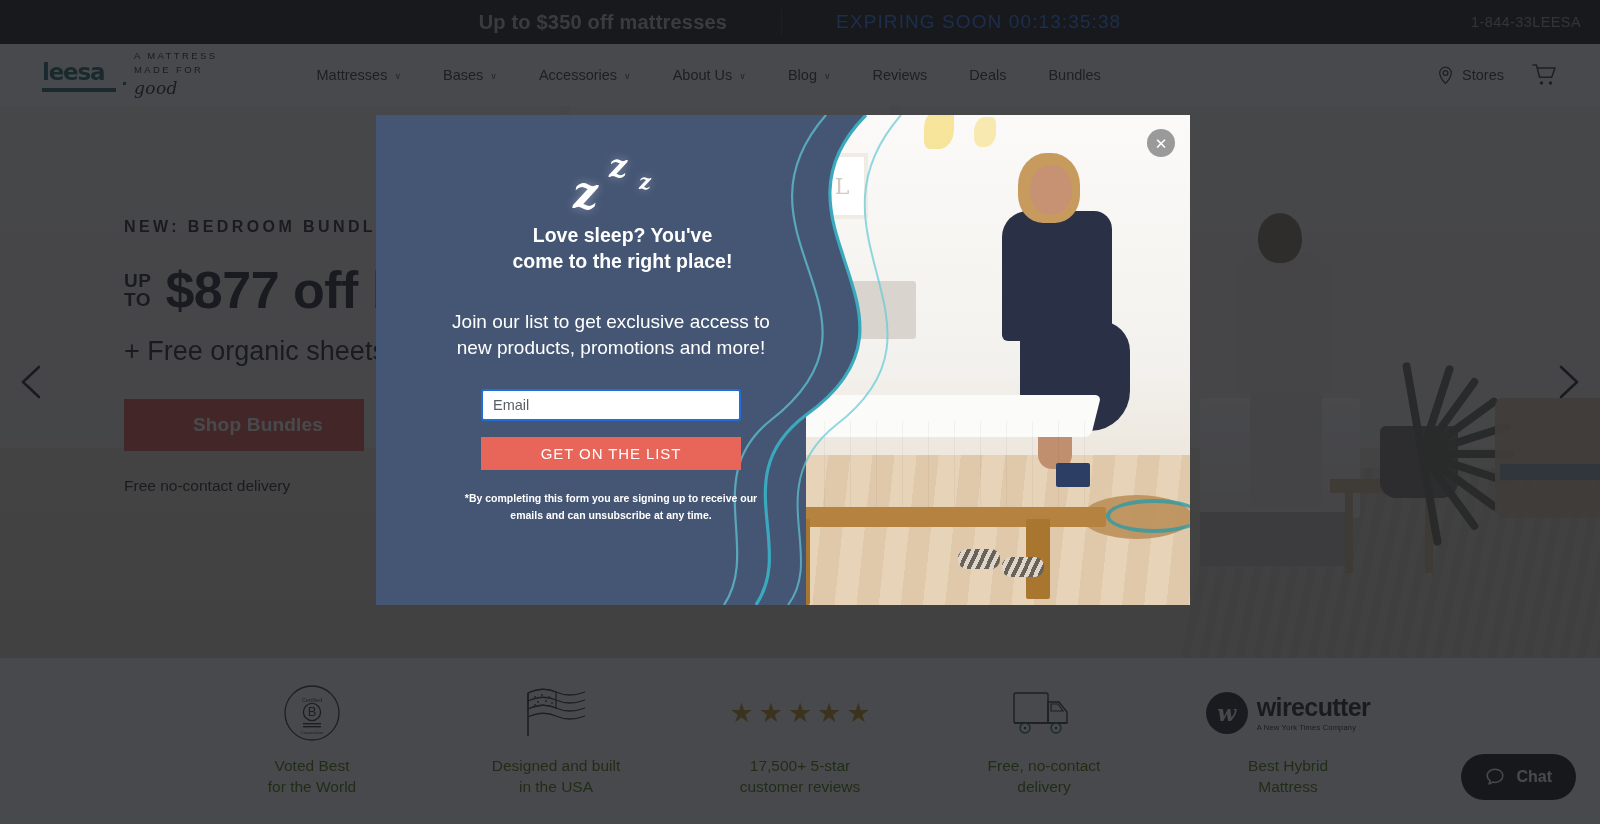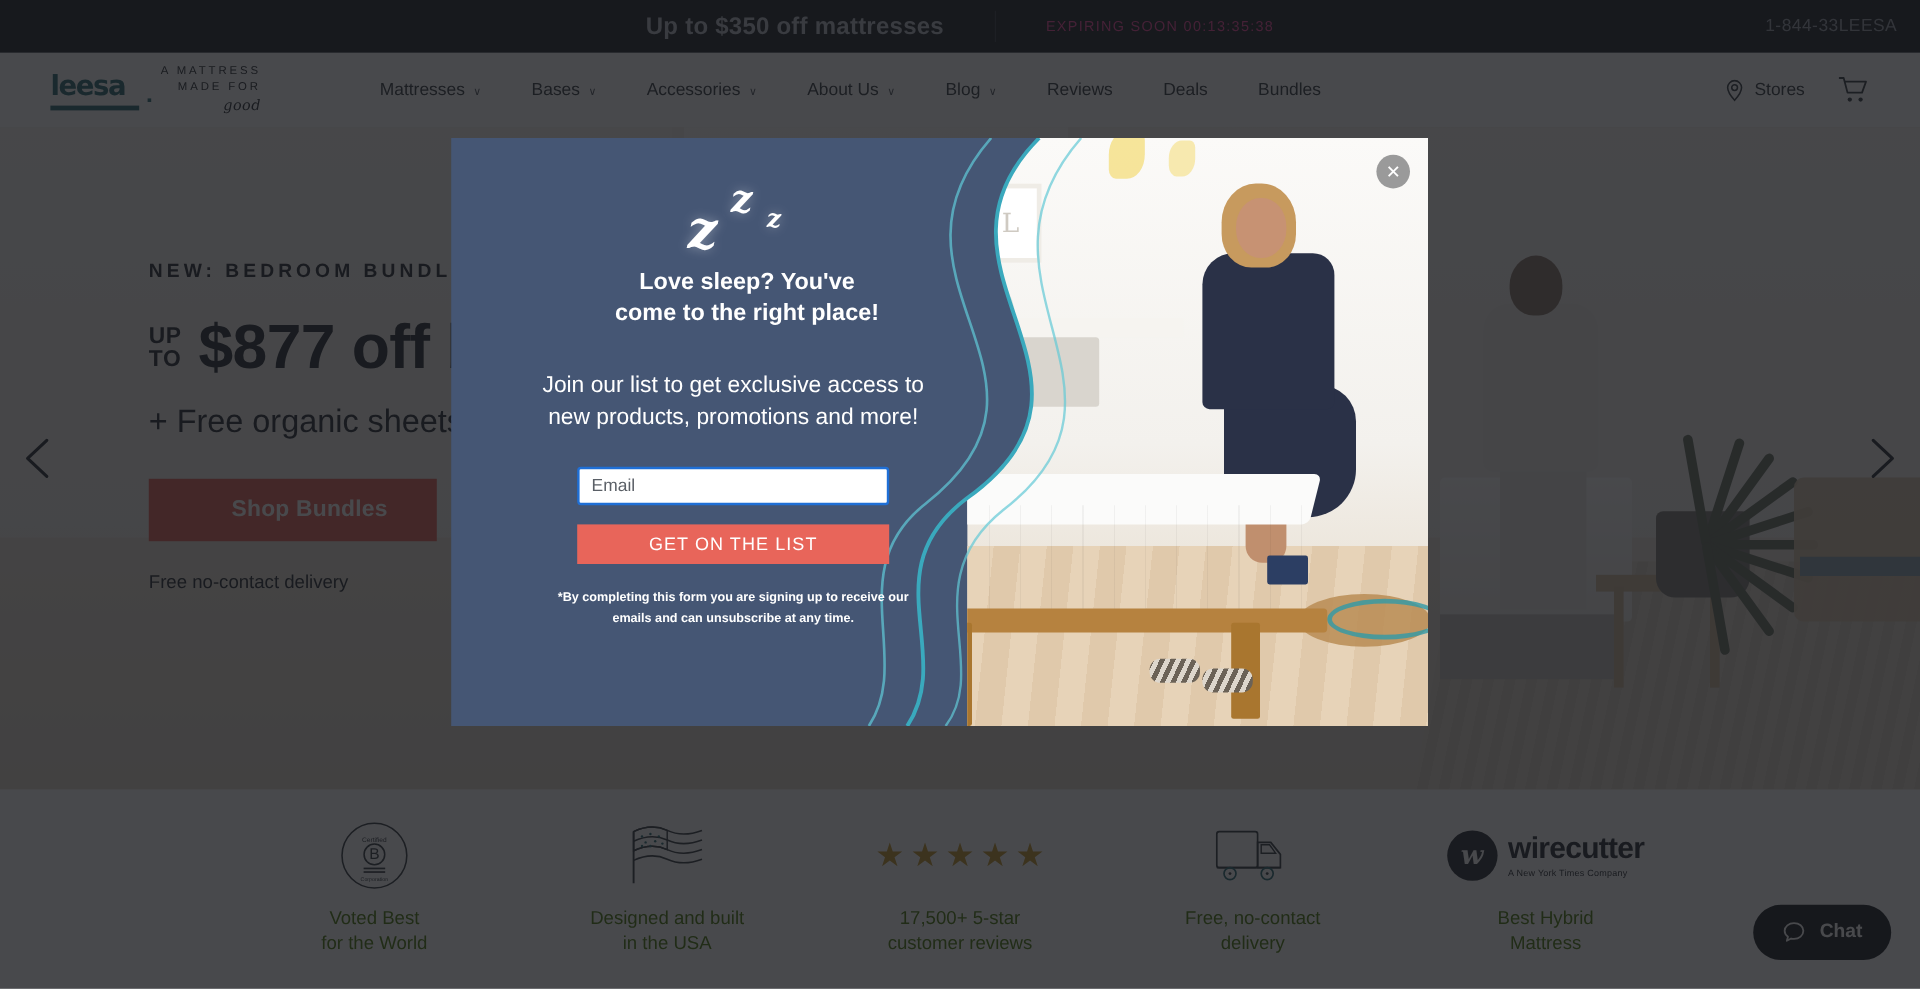--- a/index.html
+++ b/index.html
@@ -13,24 +13,24 @@
   
   .page { position: absolute; inset: 0; }
 
   
   .promo-bar {
     position: absolute; top: 0; left: 0; width: 1600px; height: 44px;
     background: #20242b;
     display: flex; align-items: center; justify-content: center;
     color: #aeb3bb;
   }
-  .promo-inner { display: flex; align-items: center; gap: 4px; }
+  .promo-inner { display: flex; align-items: center; gap: 16px; }
   .promo-head { font-size: 20px; font-weight: 700; letter-spacing: .2px; color: #b9bec6; }
   .promo-sep { width: 1px; height: 26px; background: #3b414a; margin: 0 38px; }
-  .promo-timer { font-size: 12px; letter-spacing: 1.1px; color: #ec4899; }
+  .promo-timer { font-size: 19px; letter-spacing: 1.1px; color: #3b82f6; }
   .promo-phone {
     position: absolute; right: 0; top: 0; height: 44px;
     display: flex; align-items: center; padding-right: 19px;
     font-size: 14.5px; letter-spacing: .4px; color: #9ba1aa;
   }
 
   
   .navbar {
     position: absolute; top: 44px; left: 0; width: 1600px; height: 62px;
     background: #ffffff;
@@ -38,28 +38,28 @@
   }
   .logo-wrap { display: flex; align-items: center; gap: 14px; margin-left: 42px; }
   .logo-mark { position: relative; width: 78px; height: 34px; }
   .logo-word {
     font-family: "DejaVu Sans", sans-serif;
     font-size: 23px; font-weight: 700; color: #2f6f76; letter-spacing: -1.2px;
     line-height: 28px;
   }
   .logo-bar { width: 74px; height: 4px; background: #2f6f76; margin-top: 2px; }
   .logo-dot { position: absolute; right: -6px; bottom: 7px; width: 3px; height: 3px; background: #2f6f76; }
-  .logo-tag { line-height: 1.45; text-align: right; }
+  .logo-tag { line-height: 1.45; }
   .logo-tag span {
     display: block; font-size: 9.5px; letter-spacing: 2.4px;
     color: #2c3036; font-weight: 500;
   }
   .logo-tag .script {
     display: inline; font-family: "DejaVu Serif", serif; font-style: italic;
-    letter-spacing: .4px; font-size: 12px;
+    letter-spacing: .4px; font-size: 17px;
   }
 
   .nav-links { display: flex; align-items: center; gap: 0; margin-left: 78px; }
   .nav-item {
     font-size: 14.5px; color: #3a3f45; padding: 0 21px;
     display: flex; align-items: center; gap: 7px; cursor: pointer; white-space: nowrap;
   }
   .caret { font-size: 9px; color: #555b62; transform: translateY(1px); }
 
   .nav-right {

